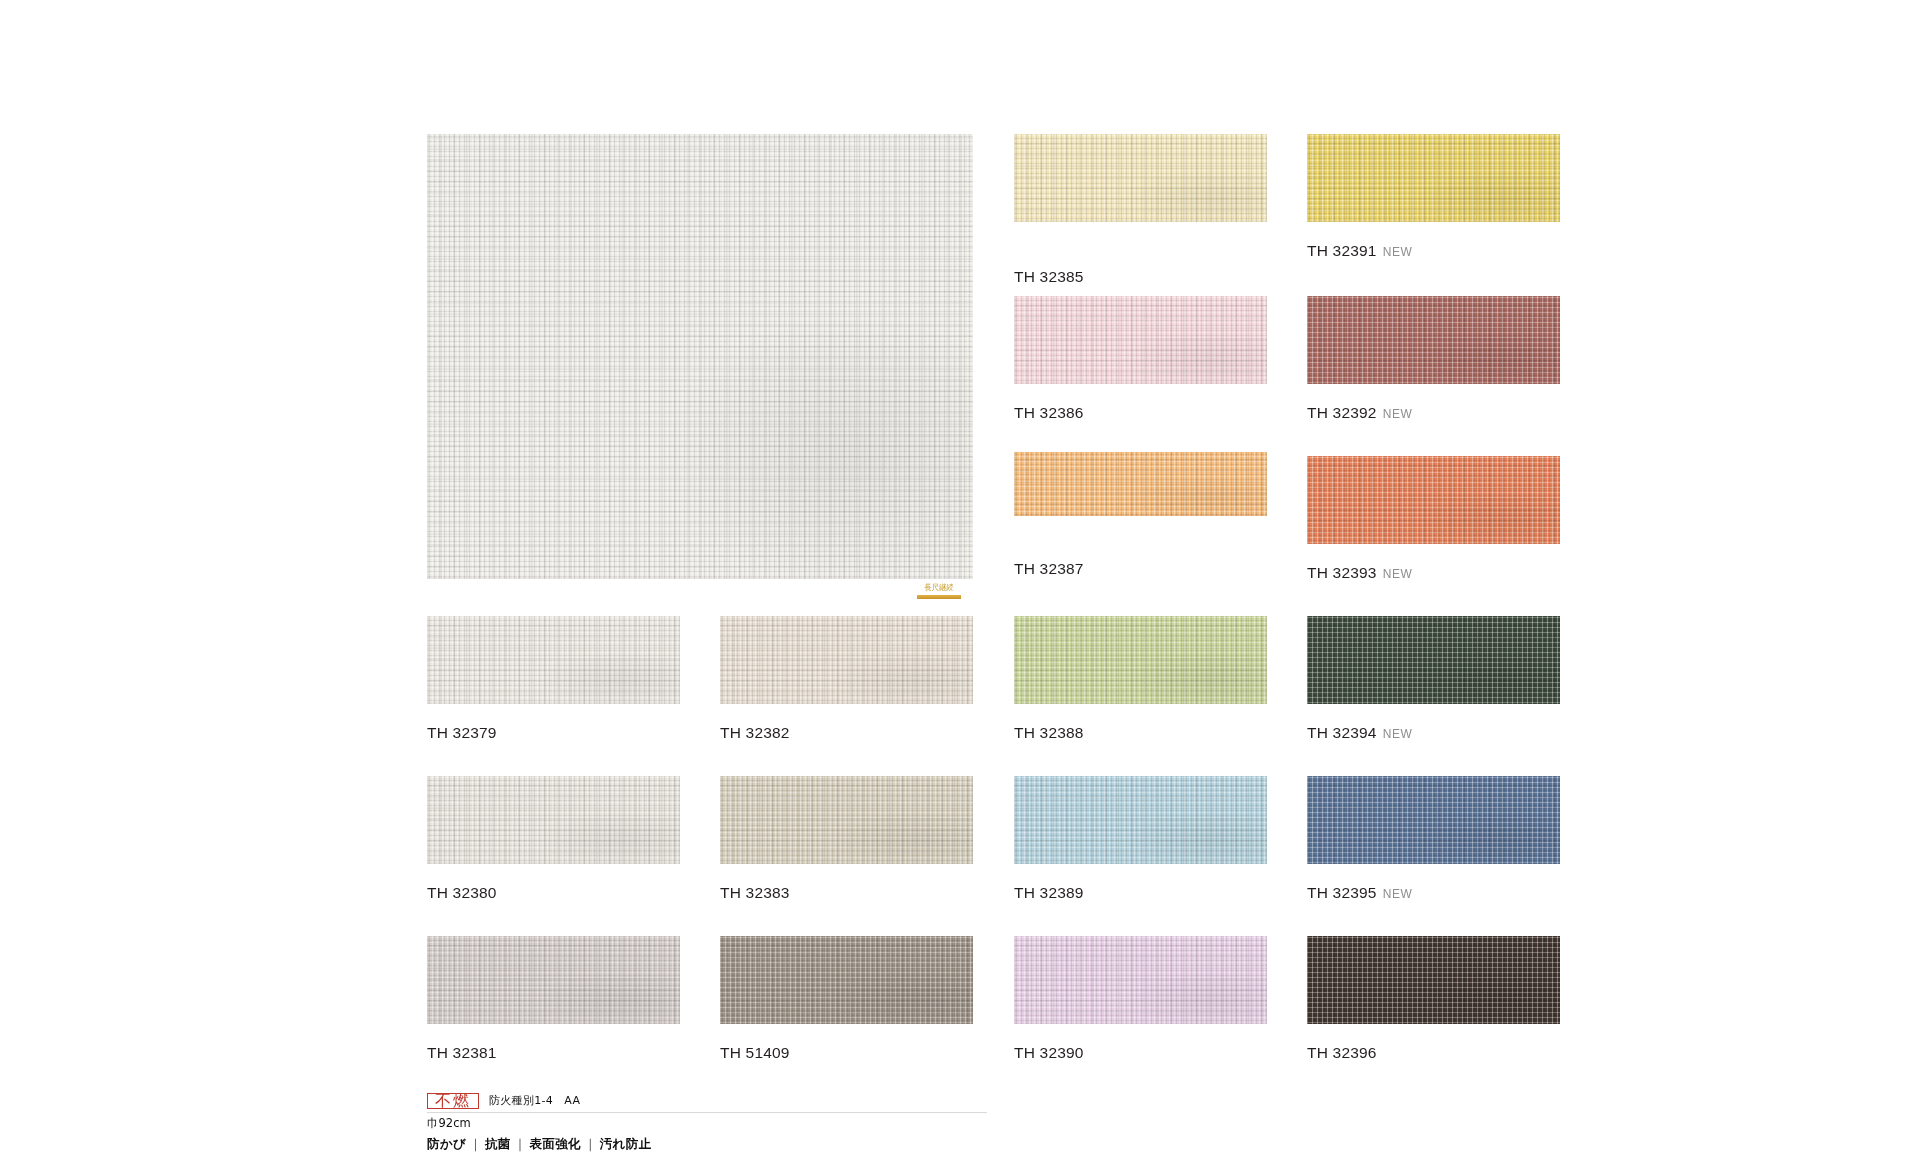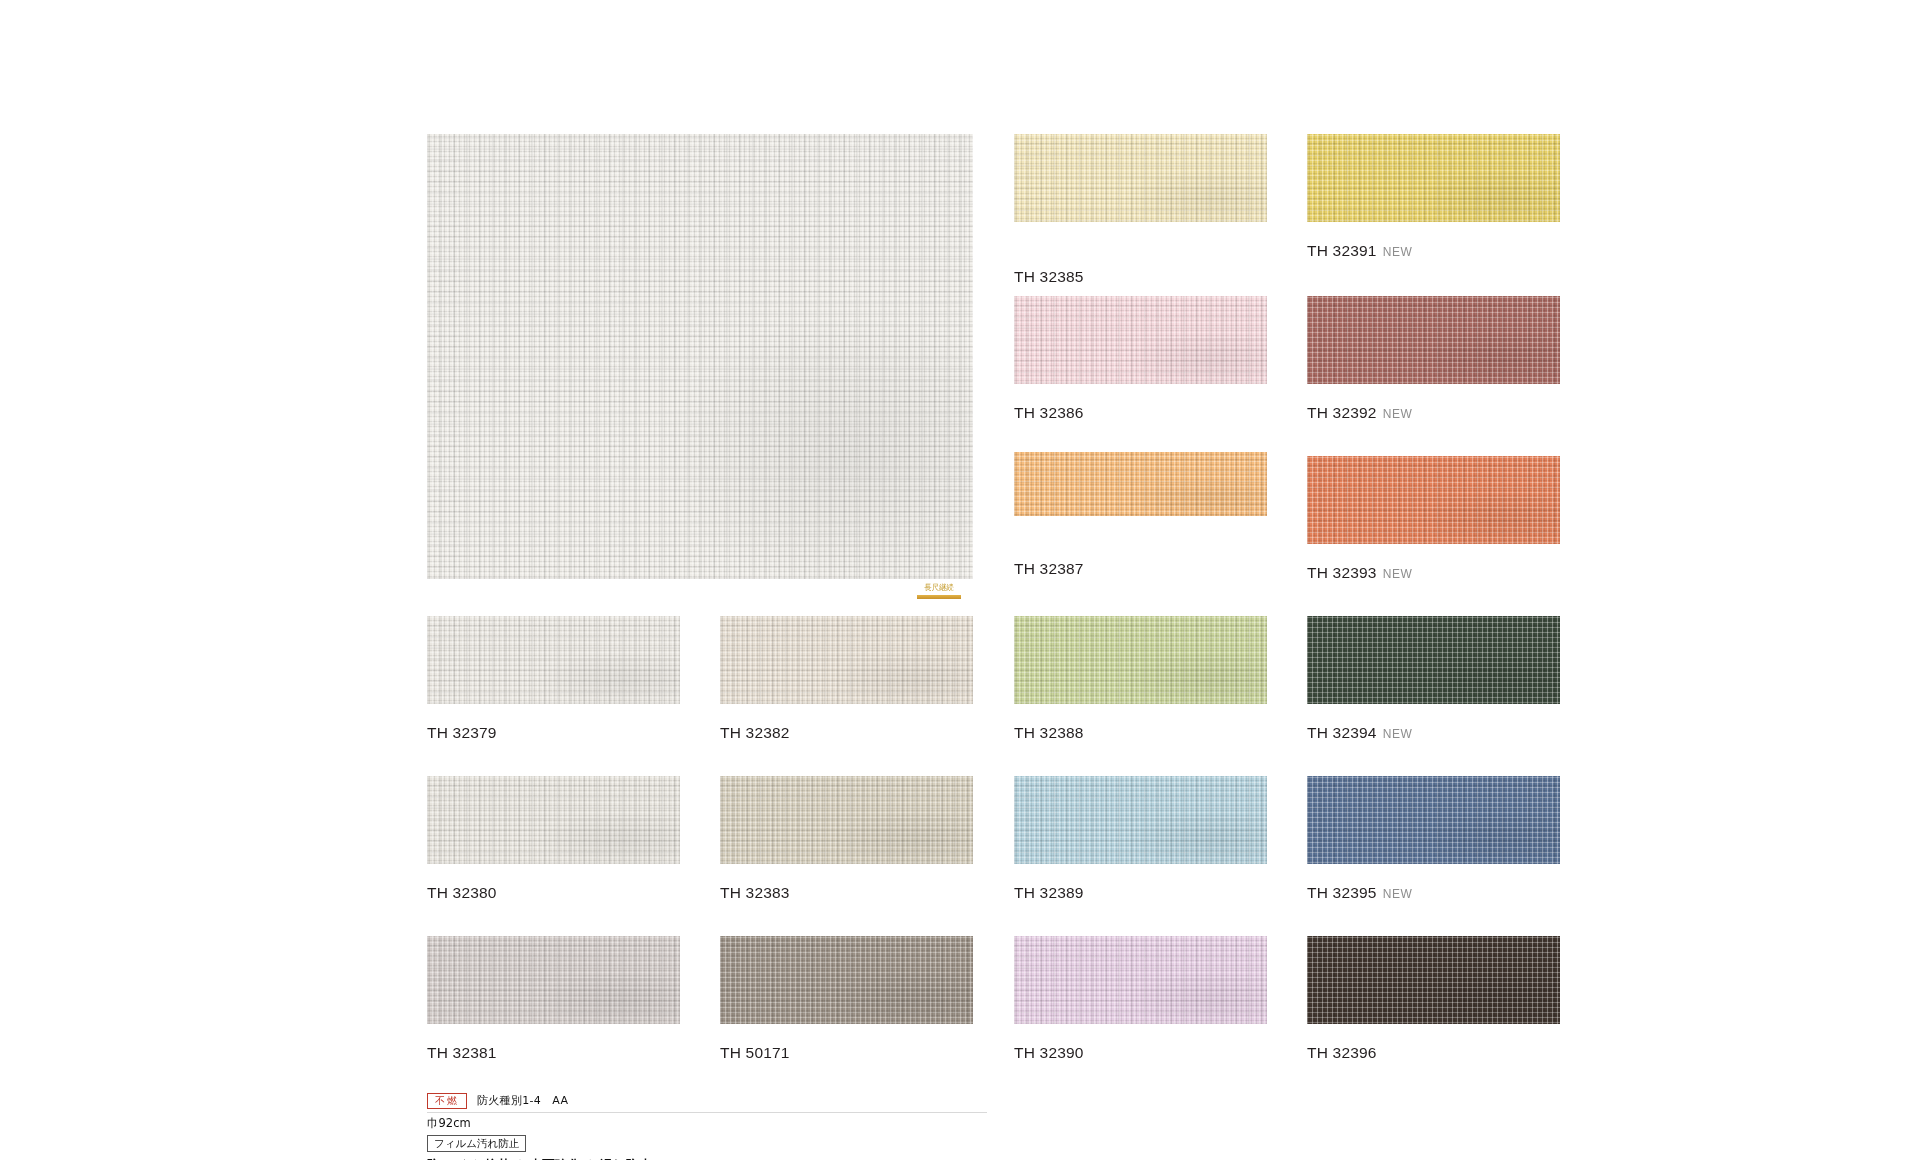--- a/index.html
+++ b/index.html
@@ -153,21 +153,21 @@
   }
   .leg-row1 {
     display: flex;
     align-items: center;
     gap: 10px;
     height: 17px;
   }
   .fire-box {
     border: 1.3px solid #c0392b;
     color: #c0392b;
-    font-size: 10px;
+    font-size: 16px;
     line-height: 12px;
     padding: 1px 7px;
     letter-spacing: 2px;
     background: #fff;
   }
   .fire-text {
     font-size: 11px;
     color: #111;
     letter-spacing: .3px;
   }
@@ -339,21 +339,21 @@
         <div class="label-row" style="top: 108px;">
           <div class="label-left">
             <span class="code">TH 32381</span>
           </div>
         </div>
       </div>
       <div class="card" style="left: 720px; top: 936px; width: 253px; height: 88px;">
         <div class="swatch" style="background-color: rgb(156, 146, 135);"></div>
         <div class="label-row" style="top: 108px;">
           <div class="label-left">
-            <span class="code">TH 50171</span>
+            <span class="code">TH 51409</span>
           </div>
         </div>
       </div>
       <div class="card" style="left: 1014px; top: 936px; width: 253px; height: 88px;">
         <div class="swatch" style="background-color: rgb(230, 207, 228);"></div>
         <div class="label-row" style="top: 108px;">
           <div class="label-left">
             <span class="code">TH 32390</span>
           </div>
         </div>
@@ -368,16 +368,15 @@
       </div>
     </div>
 
   <div id="legend">
     <div class="leg-row1">
       <span class="fire-box">不燃</span>
       <span class="fire-text">防火種別1-4　AA</span>
     </div>
     <div class="leg-rule"></div>
     <div class="leg-width">巾92cm</div>
-    <div><span class="film-box">フィルム汚れ防止</span></div>
     <div class="leg-features"><span>防かび</span><span class="sep">｜</span><span>抗菌</span><span class="sep">｜</span><span>表面強化</span><span class="sep">｜</span><span>汚れ防止</span></div>
   </div>
 </div>
 
 </body></html>

